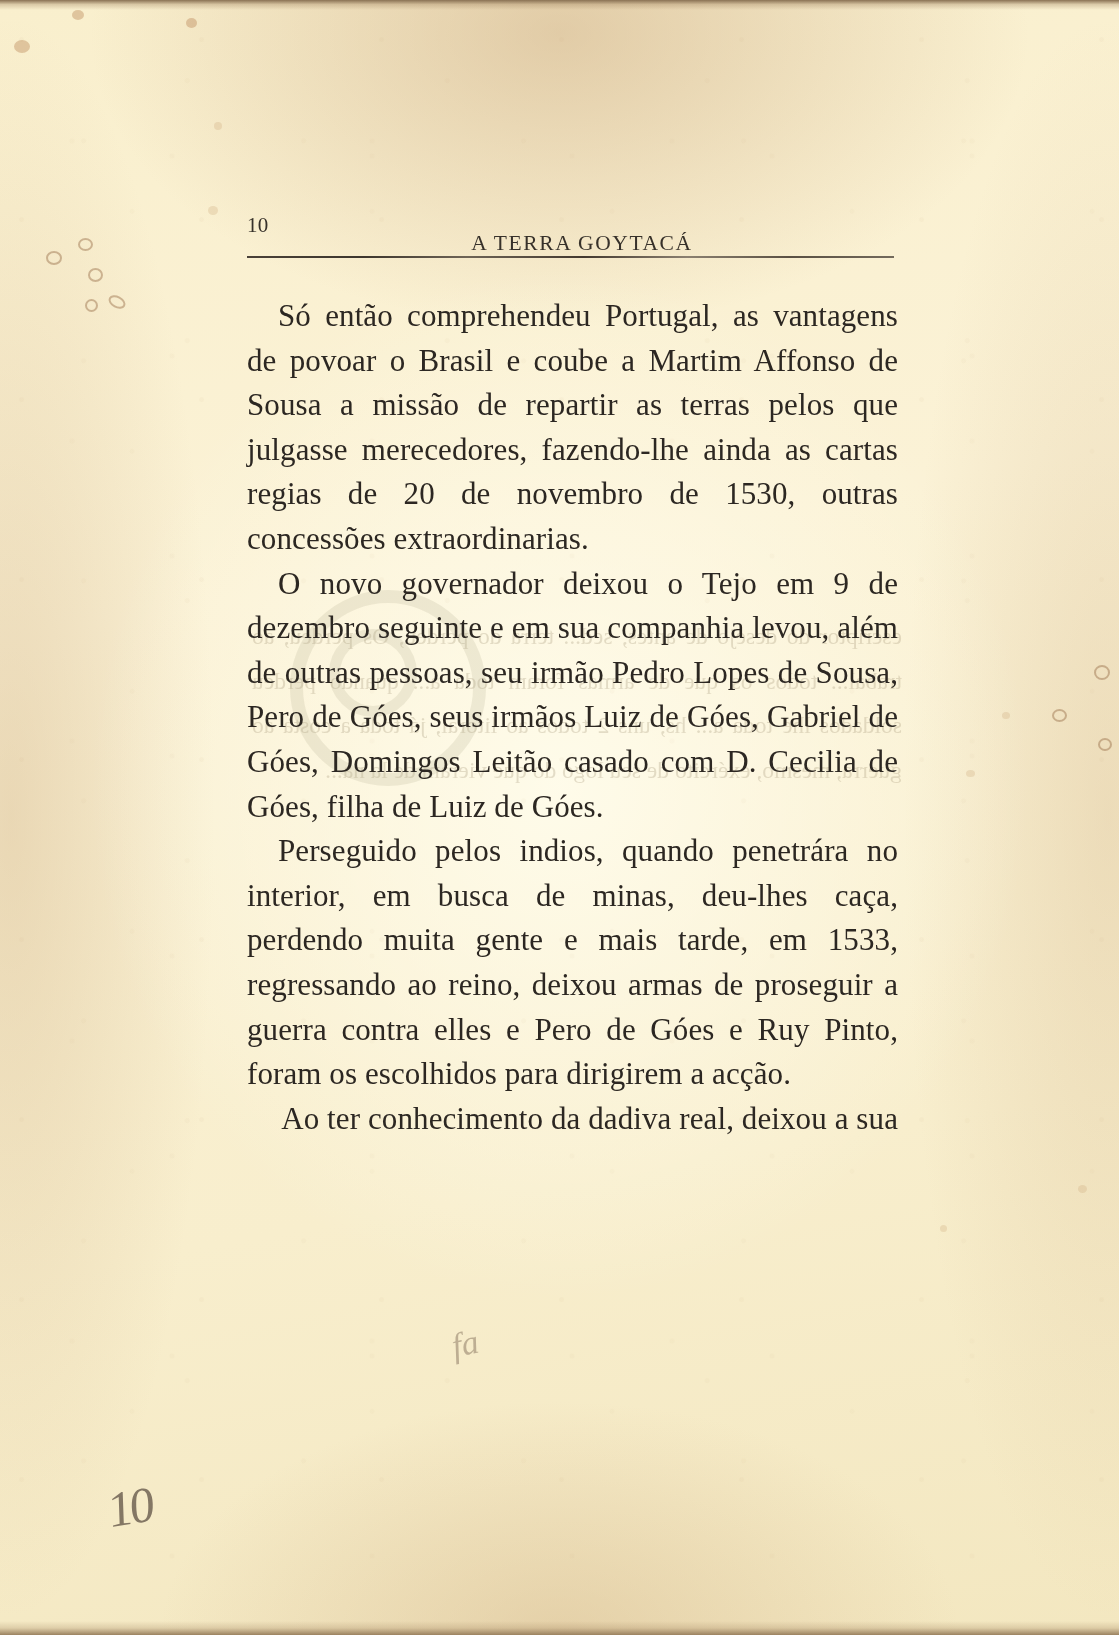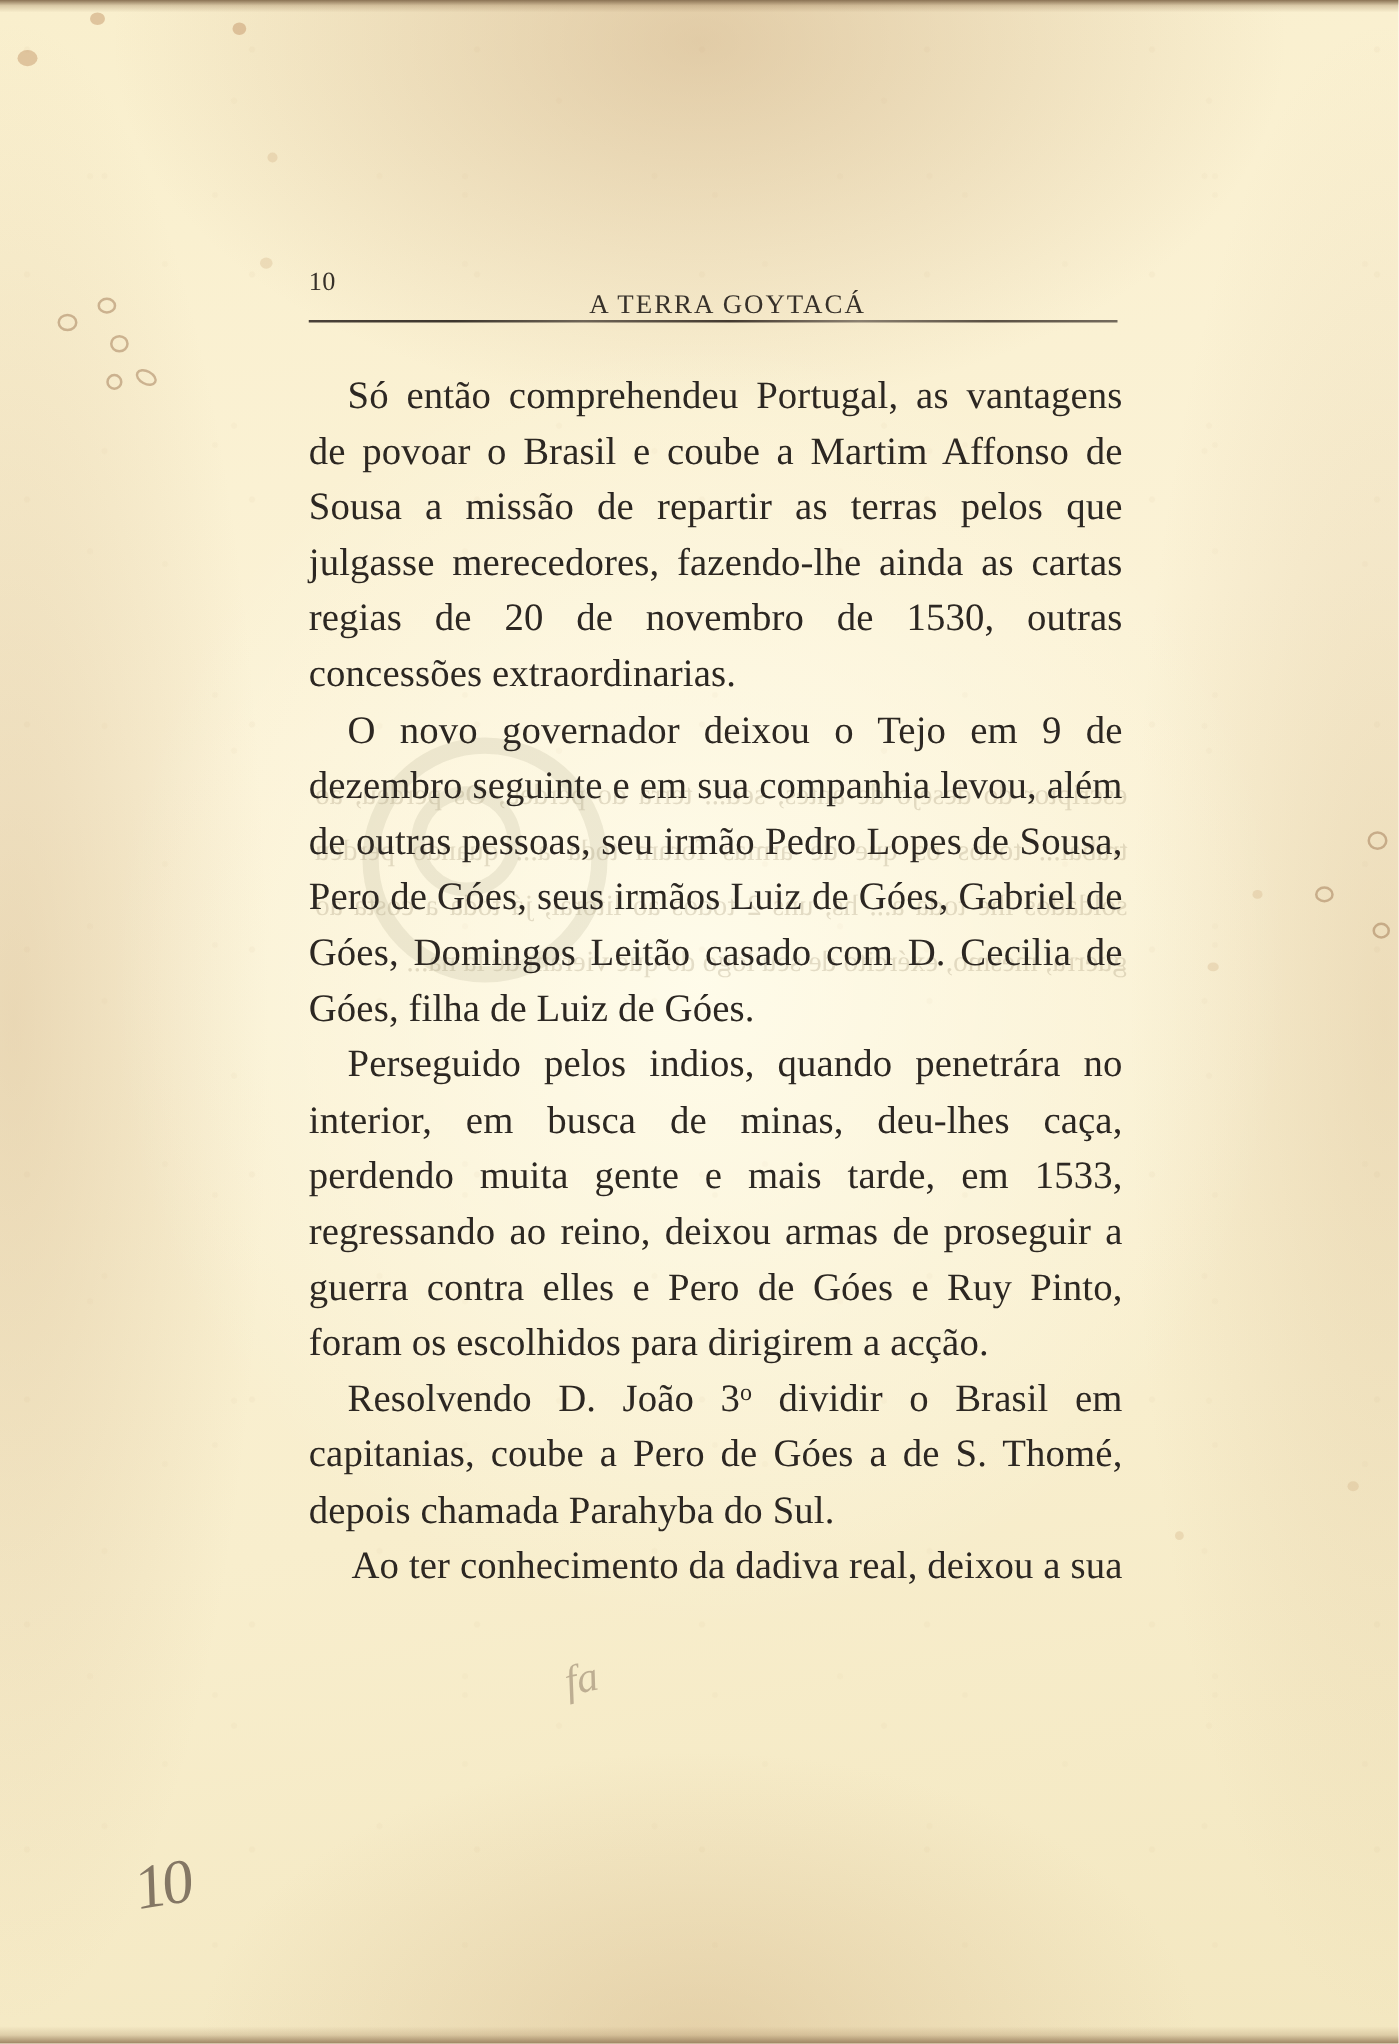--- a/index.html
+++ b/index.html
@@ -214,21 +214,20 @@
   <div class="running-head">
     <span class="folio">10</span>
     <span class="head-title">A TERRA GOYTACÁ</span>
   </div>
   <div class="head-rule"></div>
 
   <div class="body-text" id="body-text">
       <p><span>Só então comprehendeu Portugal, as vantagens de povoar o Brasil e coube a Martim Affonso de Sousa a missão de repartir as terras pelos que julgasse merecedores, fazendo-lhe ainda as cartas regias de 20 de novembro de 1530, outras concessões extraordinarias.</span></p>
       <p><span>O novo governador deixou o Tejo em 9 de dezembro seguinte e em sua companhia levou, além de outras pessoas, seu irmão Pedro Lopes de Sousa, Pero de Góes, seus irmãos Luiz de Góes, Gabriel de Góes, Domingos Leitão casado com D. Cecilia de Góes, filha de Luiz de Góes.</span></p>
       <p><span>Perseguido pelos indios, quando penetrára no interior, em busca de minas, deu-lhes caça, perdendo muita gente e mais tarde, em 1533, regressando ao reino, deixou armas de proseguir a guerra contra elles e Pero de Góes e Ruy Pinto, foram os escolhidos para dirigirem a acção.</span></p>
-      <p><span>Resolvendo D. João 3</span><sup>o</sup><span> dividir o Brasil em capitanias, coube a Pero de Góes a de S. Thomé, depois chamada Parahyba do Sul.</span></p>
       <p><span>Ao ter conhecimento da dadiva real, deixou a sua</span></p>
     </div>
 
   <div class="spot ring" style="left:46px;  top:251px; width:12px; height:10px;"></div>
   <div class="spot ring" style="left:78px;  top:238px; width:11px; height:9px;"></div>
   <div class="spot ring" style="left:88px;  top:268px; width:11px; height:10px;"></div>
   <div class="spot ring" style="left:85px;  top:299px; width:9px;  height:9px;"></div>
   <div class="spot ring" style="left:108px; top:296px; width:14px; height:8px; transform:rotate(28deg);"></div>
   <div class="spot blot" style="left:14px;  top:40px;  width:16px; height:13px;"></div>
   <div class="spot blot" style="left:72px;  top:10px;  width:12px; height:10px;"></div>

